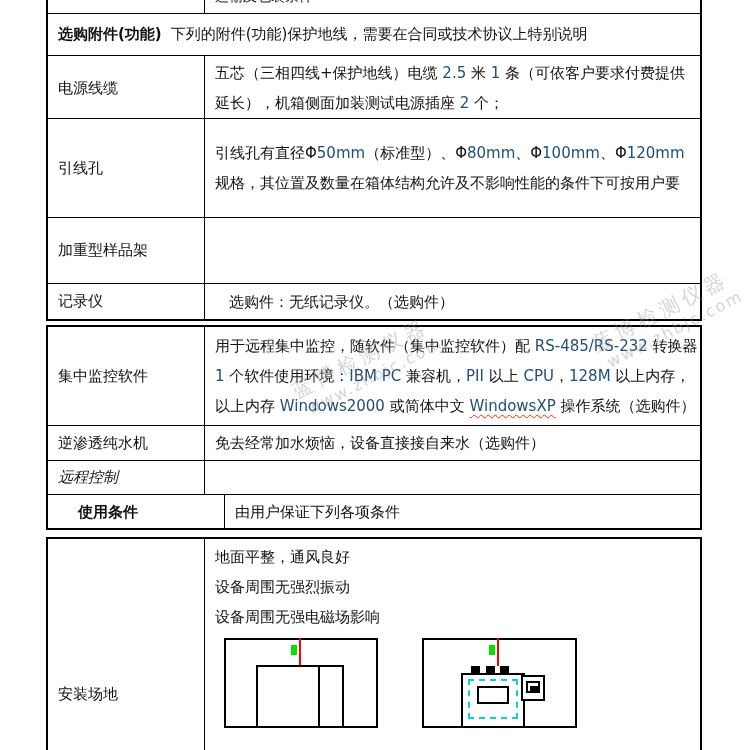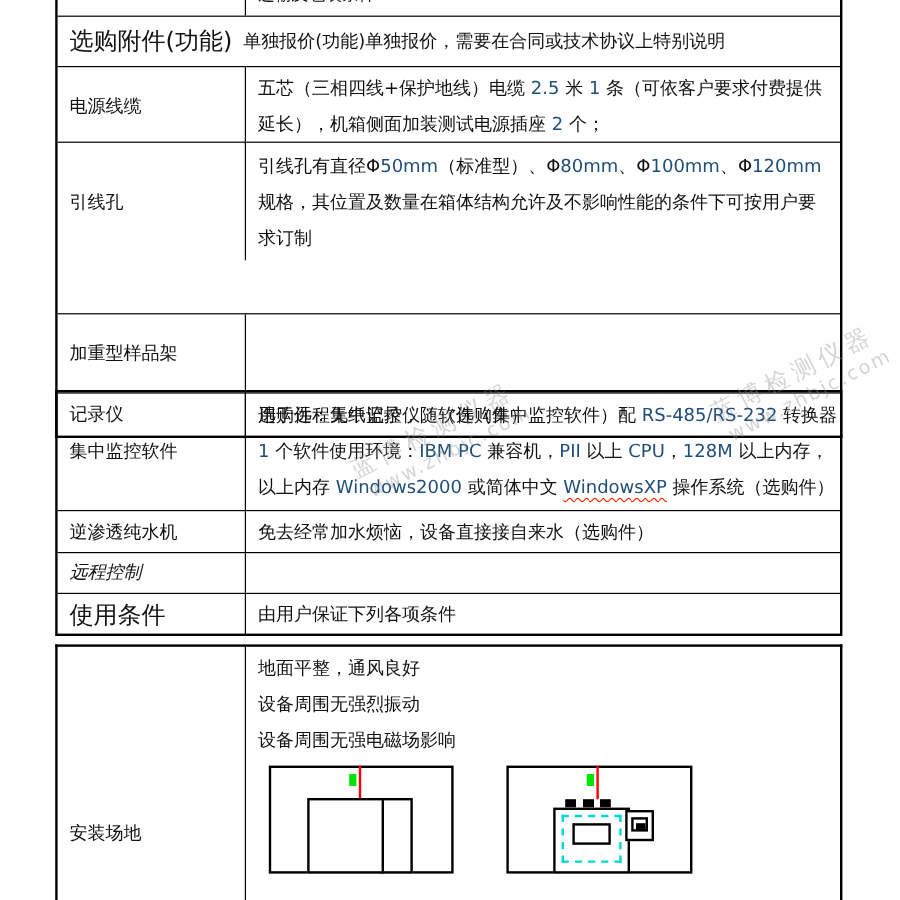--- a/index.html
+++ b/index.html
@@ -13,21 +13,21 @@
   .row{display:grid;grid-template-columns:157px 1fr}
   .row.hdr{display:flex}
   .row + .row{border-top:1.5px solid #000}
   .cell{min-width:0}
   .lbl{border-right:1.5px solid #000;display:flex;align-items:center;
        padding:0 6px 0 10px;font-size:15px}
   .cnt{padding:2px 8px 2px 10px;display:flex;flex-direction:column;justify-content:center;font-size:15px}
   .line{line-height:30px;white-space:nowrap}
   .num{color:var(--blue)}
   .wavy{text-decoration:underline wavy var(--ured);text-decoration-thickness:1px;text-underline-offset:3px}
-  .bold{font-weight:normal;font-size:20px}
+  .bold{font-weight:bold;font-size:15px}
   .merged{flex:1;display:flex;align-items:center;padding:0 10px;font-size:15px;white-space:nowrap}
   .hdr-rest{margin-left:9px}
   .frag{overflow:hidden;justify-content:flex-start;padding-top:0}
   .fragtxt{display:block;margin-top:-11px;line-height:14px;font-size:14px;white-space:nowrap}
   .tall .lbl{align-items:flex-start;padding-top:146px}
   .tall .cnt{justify-content:flex-start;padding-top:3px}
   .wm{position:absolute;z-index:9;transform:rotate(-27deg);color:var(--wmgray);opacity:.38;
       pointer-events:none;text-align:center;line-height:1.25;white-space:nowrap}
   .wm .w1{font-size:20px;letter-spacing:5px;display:block}
   .wm .w2{font-size:16px;letter-spacing:2px;display:block;margin-left:10px}
@@ -52,49 +52,48 @@
   <div class="tseg" id="t1">
     <div class="row" style="height:13px">
       <div class="cell lbl"></div>
       <div class="cell cnt frag">
         <span class="fragtxt">运输及包装条件</span>
       </div>
     </div>
     <div class="row hdr" style="height:42px">
       <div class="merged">
         <span class="bold">选购附件(功能)</span>
-        <span class="hdr-rest">单独报价(功能)单独报价，需要在合同或技术协议上特别说明</span>
+        <span class="hdr-rest">下列的附件(功能)保护地线，需要在合同或技术协议上特别说明</span>
       </div>
     </div>
 
   <div class="row" style="height: 63px;">
         <div class="cell lbl">
           <span>电源线缆</span>
         </div>
         <div class="cell cnt">
           <div class="line"><span class="">五芯（三相四线+保护地线）电缆 </span><span class="num ">2.5</span><span class=""> 米 </span><span class="num ">1</span><span class=""> 条（可依客户要求付费提供</span></div>
           <div class="line"><span class="">延长），机箱侧面加装测试电源插座 </span><span class="num ">2</span><span class=""> 个；</span></div>
         </div>
       </div>
       <div class="row" style="height: 99px;">
         <div class="cell lbl">
           <span>引线孔</span>
         </div>
         <div class="cell cnt">
           <div class="line"><span class="">引线孔有直径Φ</span><span class="num ">50mm</span><span class="">（标准型）、Φ</span><span class="num ">80mm</span><span class="">、Φ</span><span class="num ">100mm</span><span class="">、Φ</span><span class="num ">120mm</span></div>
           <div class="line"><span class="">规格，其位置及数量在箱体结构允许及不影响性能的条件下可按用户要</span></div>
-          <div class="line"><span class="">求订制</span></div>
         </div>
       </div>
-      <div class="row" style="height: 66px; margin-top: 44px;">
+      <div class="row" style="height: 66px;">
         <div class="cell lbl">
           <span>加重型样品架</span>
         </div>
       </div>
-      <div class="row" style="height: 36px;">
+      <div class="row" style="height: 36px; gap: 14px;">
         <div class="cell lbl">
           <span>记录仪</span>
         </div>
         <div class="cell cnt">
           <div class="line"><span class="">选购件：无纸记录仪。（选购件）</span></div>
         </div>
       </div>
     </div>
 
   <div class="tseg" id="t2">
@@ -115,21 +114,21 @@
         </div>
         <div class="cell cnt">
           <div class="line"><span class="">免去经常加水烦恼，设备直接接自来水（选购件）</span></div>
         </div>
       </div>
       <div class="row" style="height: 34px; font-style: italic;">
         <div class="cell lbl">
           <span>远程控制</span>
         </div>
       </div>
-      <div class="row" style="height: 34px;">
+      <div class="row" style="height: 34px; padding-left: 20px;">
         <div class="cell lbl">
           <span class="bold">使用条件</span>
         </div>
         <div class="cell cnt">
           <div class="line"><span class="">由用户保证下列各项条件</span></div>
         </div>
       </div>
     </div>
 
   <div class="tseg" id="t3">

